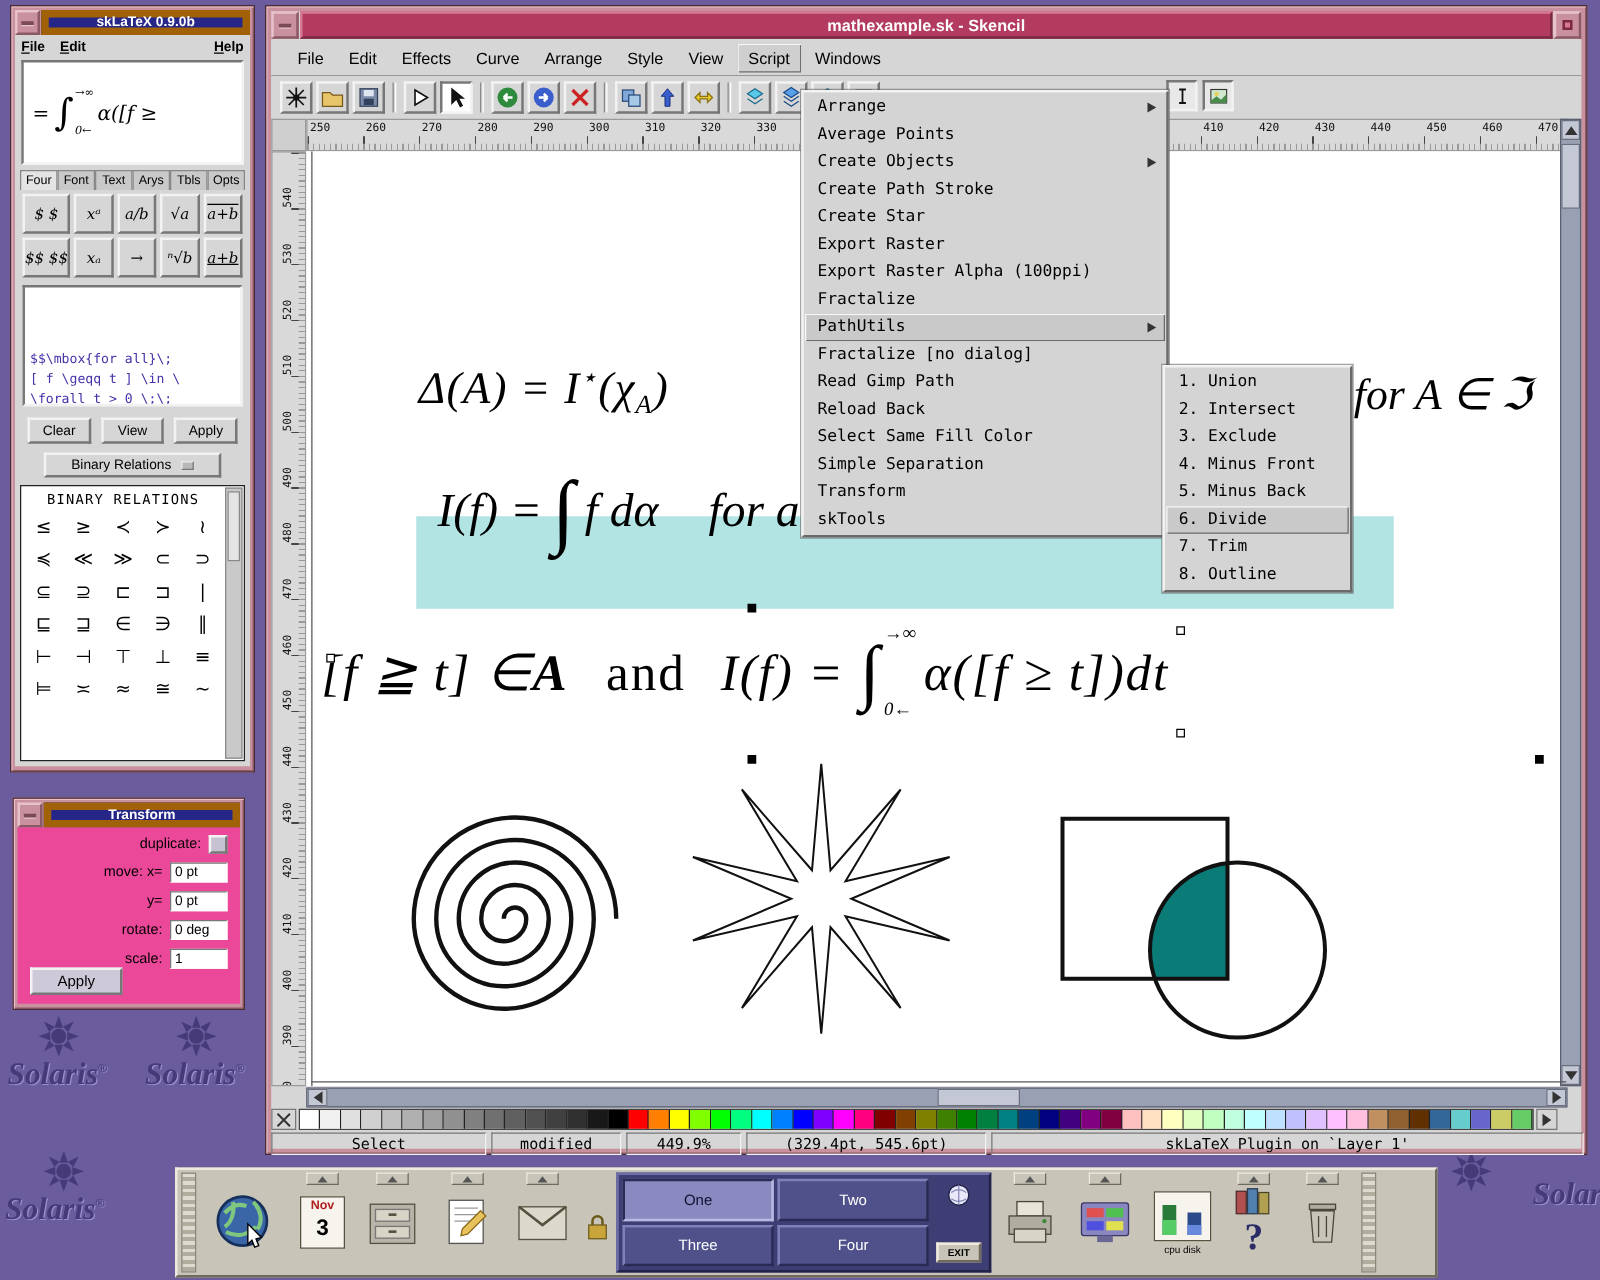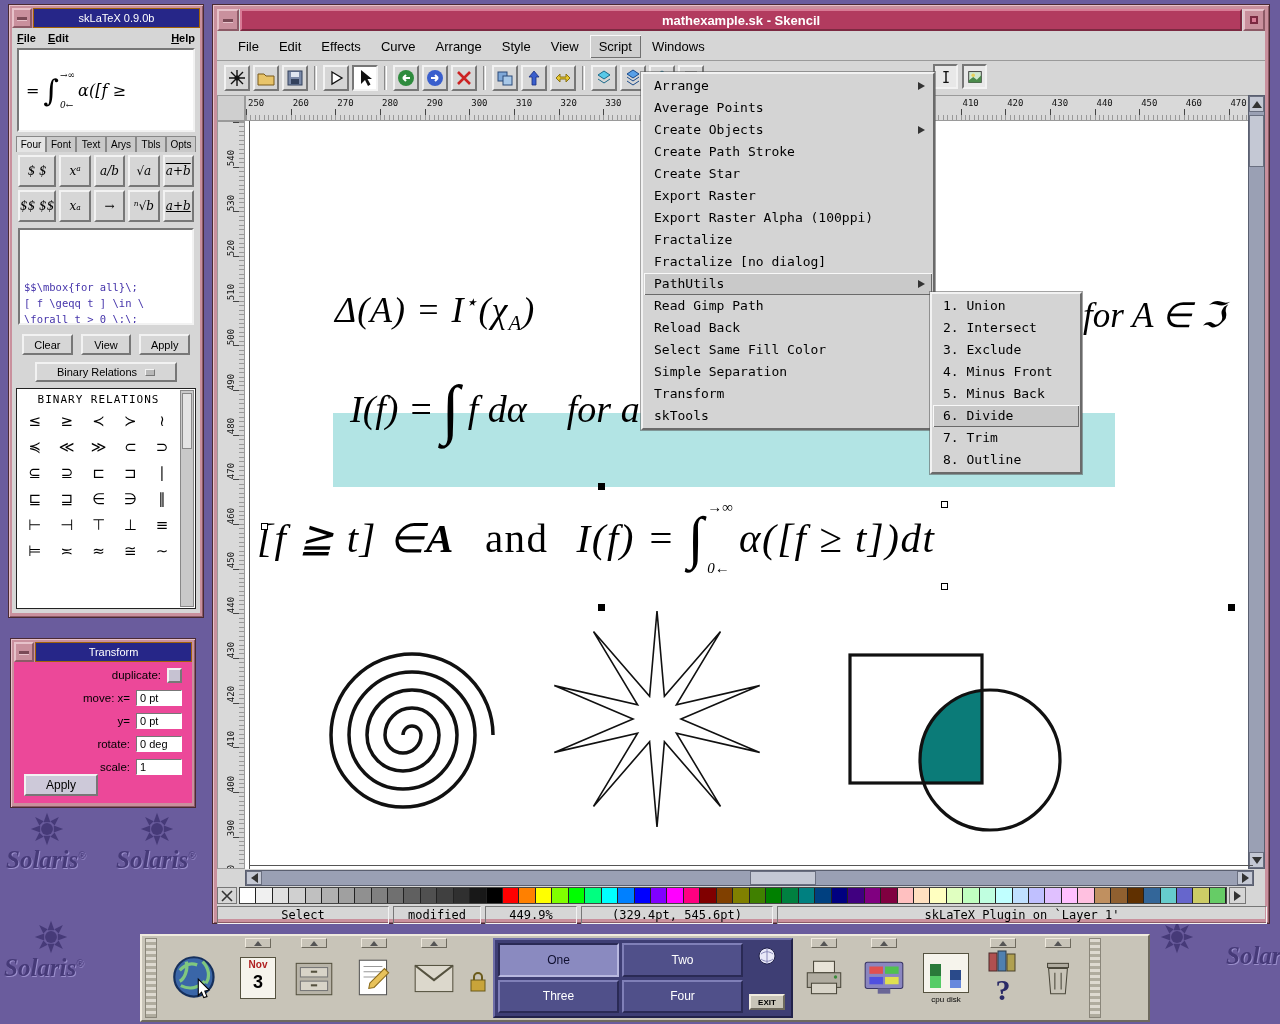--- a/index.html
+++ b/index.html
@@ -7,21 +7,21 @@
 
 .logo-group{position:absolute;z-index:1}
 .logo-text{font-family:"Liberation Serif",serif;font-style:italic;font-weight:bold;font-size:25px;color:#463a78;text-shadow:1px 1px 0 #9a8ecb}
 .logo-sun{display:block}
 
 .cdewin{position:absolute;background:#c9909d;border:1px solid #4a2a33;padding:3px;box-shadow:inset 1px 1px 0 #e7c2ca,inset -1px -1px 0 #8c5a66}
 .titlebar{height:20px;display:flex;gap:1px}
 .wbtn{width:20px;height:20px;background:#c9909d;border:2px solid;border-color:#e7c2ca #8c5a66 #8c5a66 #e7c2ca;display:flex;align-items:center;justify-content:center;flex:0 0 auto}
 .dashico{width:10px;height:3px;background:#7a4a56;box-shadow:0 1px 0 #e7c2ca}
 .maxico{width:8px;height:8px;border:2px solid #7a2941;background:#d87a95}
-.tnavy{flex:1;background:#262688;border:1px solid #a16207;color:#fff;font-size:11px;font-weight:normal;display:flex;align-items:center;justify-content:center;white-space:nowrap}
+.tnavy{flex:1;background:#262688;border:6px solid #a16207;color:#fff;font-size:11px;font-weight:bold;display:flex;align-items:center;justify-content:center;white-space:nowrap}
 .tcrimson{flex:1;background:#b23b5f;border:2px solid;border-color:#d87a95 #7c2941 #7c2941 #d87a95;color:#fff;font-size:13px;font-weight:bold;display:flex;align-items:center;justify-content:center}
 
 #mainwin{left:212px;top:4px;width:1058px;height:920px;z-index:10;padding:4px}
 #mainwin .inner{position:relative;width:100%;height:100%;background:#d6d6d6}
 #mw-title{position:absolute;left:0;top:0;right:0;height:22px;display:flex;gap:1px}
 #mw-menubar{position:absolute;left:0;top:23px;width:100%;height:29px;background:#d6d6d6;border-bottom:1px solid #9a9a9a;display:flex;align-items:center;padding-left:12px;gap:2px;font-size:13px}
 .mbi{padding:4px 9px}
 .mbi.mb-active{background:#cfcfcf;box-shadow:inset 1px 1px 0 #f8f8f8,inset -1px -1px 0 #707070}
 #mw-toolbar{position:absolute;left:0;top:52px;width:100%;height:33px;background:#d6d6d6;display:flex;align-items:center;padding-left:7px;gap:3px}
 .tb{width:26px;height:26px;background:#d6d6d6;border:2px solid;border-color:#f2f2f2 #777 #777 #f2f2f2;display:flex;align-items:center;justify-content:center}
@@ -573,40 +573,40 @@
           <span class="swatch" style="background: rgb(204, 204, 102);"></span>
           <span class="swatch" style="background: rgb(102, 204, 102);"></span>
         </div>
       <div class="palarrow">
           <div class="tri-r"></div>
         </div>
     </div>
 
     <div id="statusbar">
       <div class="stseg" style="width:172px;justify-content:center">Select</div>
-      <div class="stseg" style="width:88px;justify-content:center">modified</div>
+      <div class="stseg" style="width:104px;justify-content:center">modified</div>
       <div class="stseg" style="width:92px;justify-content:center">449.9%</div>
       <div class="stseg" style="width:192px;justify-content:center">(329.4pt, 545.6pt)</div>
       <div class="stseg" style="flex:1;justify-content:center">skLaTeX Plugin on `Layer 1'</div>
     </div>
   </div>
 </div>
 
 <div class="menu" id="scriptmenu">
 
 <div class="mi has-sub">Arrange</div>
     <div class="mi">Average Points</div>
     <div class="mi has-sub">Create Objects</div>
     <div class="mi">Create Path Stroke</div>
     <div class="mi">Create Star</div>
     <div class="mi">Export Raster</div>
     <div class="mi">Export Raster Alpha (100ppi)</div>
     <div class="mi">Fractalize</div>
+    <div class="mi has-sub hl">PathUtils</div>
     <div class="mi">Fractalize [no dialog]</div>
-    <div class="mi has-sub hl">PathUtils</div>
     <div class="mi">Read Gimp Path</div>
     <div class="mi">Reload Back</div>
     <div class="mi">Select Same Fill Color</div>
     <div class="mi">Simple Separation</div>
     <div class="mi">Transform</div>
     <div class="mi">skTools</div>
   </div>
 <div class="menu" id="pathmenu">
 
 <div class="mi">1. Union</div>

